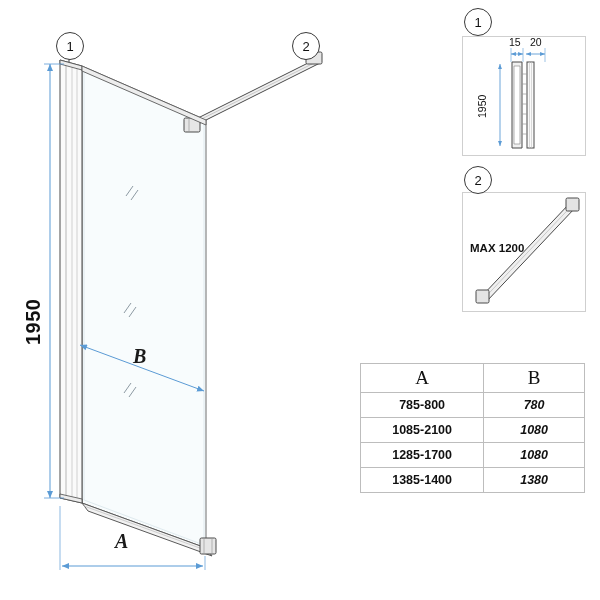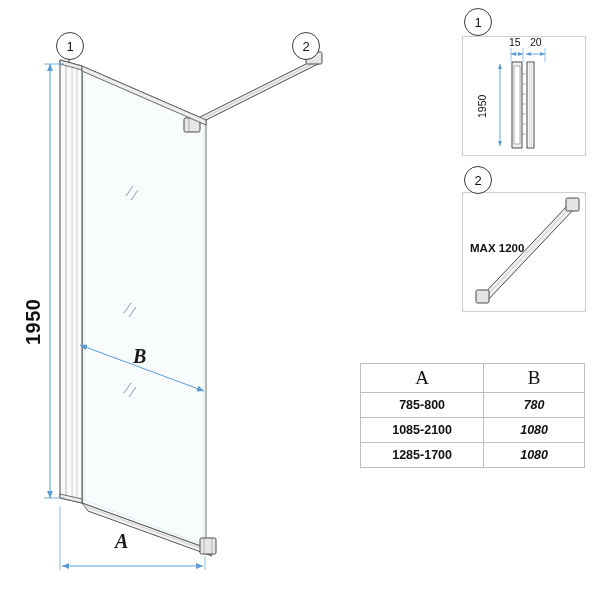--- a/index.html
+++ b/index.html
@@ -282,16 +282,20 @@
           <td class="col-b">780</td>
         </tr>
         <tr>
           <td class="col-a">1085-2100</td>
           <td class="col-b">1080</td>
         </tr>
         <tr>
           <td class="col-a">1285-1700</td>
           <td class="col-b">1080</td>
         </tr>
+        <tr>
+          <td class="col-a">1385-1400</td>
+          <td class="col-b">1380</td>
+        </tr>
       </tbody>
   </table>
 
 </div>
 
 </body></html>

